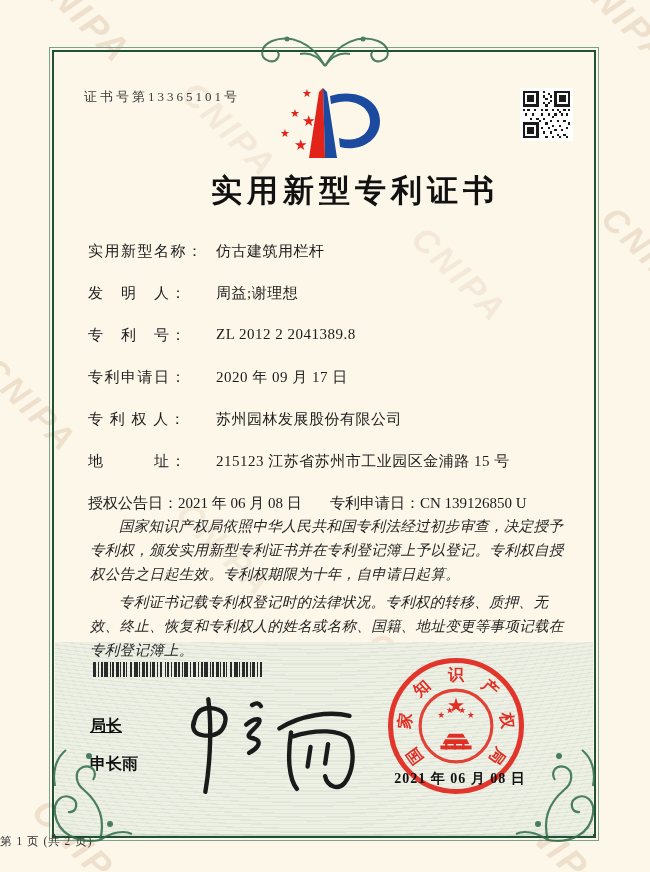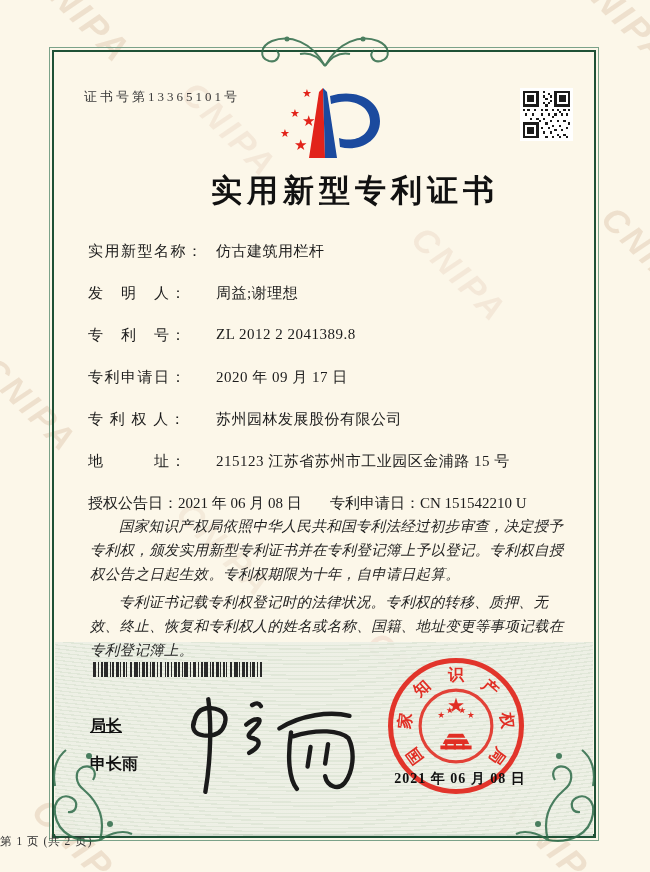--- a/index.html
+++ b/index.html
@@ -161,21 +161,21 @@
   </div>
   <div class="frow">
     <span class="lb">地　　　址：</span>
     <span class="val">215123 江苏省苏州市工业园区金浦路 15 号</span>
   </div>
   <div class="grant-row">
     <span class="grant-left">
       <span>授权公告日：</span><span>2021 年 06 月 08 日</span>
     </span>
     <span>
-      <span>专利申请日：</span><span>CN 151542210 U</span>
+      <span>专利申请日：</span><span>CN 139126850 U</span>
     </span>
   </div>
 </div>
 
 <div class="bodytext">
   <p>国家知识产权局依照中华人民共和国专利法经过初步审查，决定授予专利权，颁发实用新型专利证书并在专利登记簿上予以登记。专利权自授权公告之日起生效。专利权期限为十年，自申请日起算。</p>
   <p>专利证书记载专利权登记时的法律状况。专利权的转移、质押、无效、终止、恢复和专利权人的姓名或名称、国籍、地址变更等事项记载在专利登记簿上。</p>
 </div>
 
 <svg class="barcode" viewBox="0 0 172 15" preserveAspectRatio="none">

